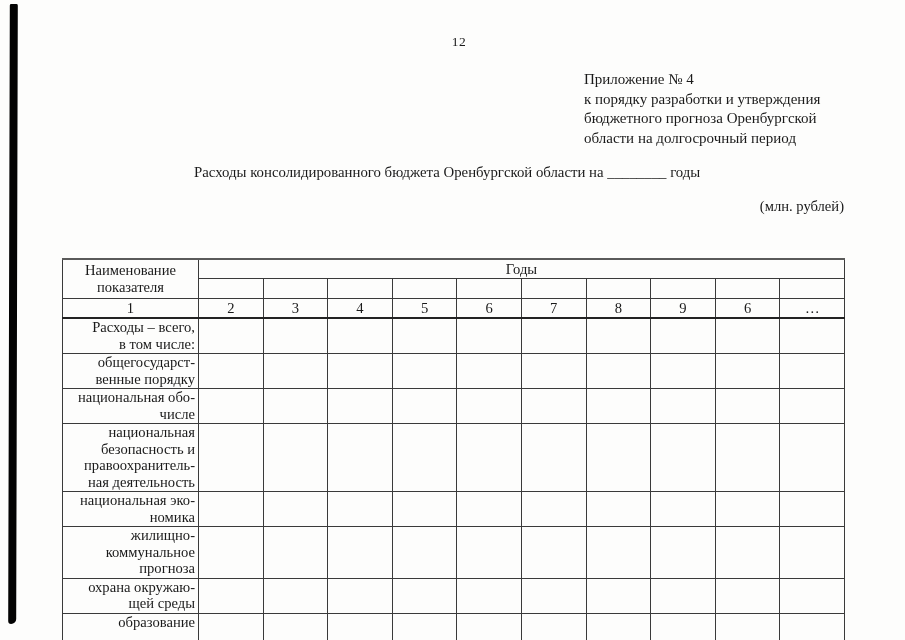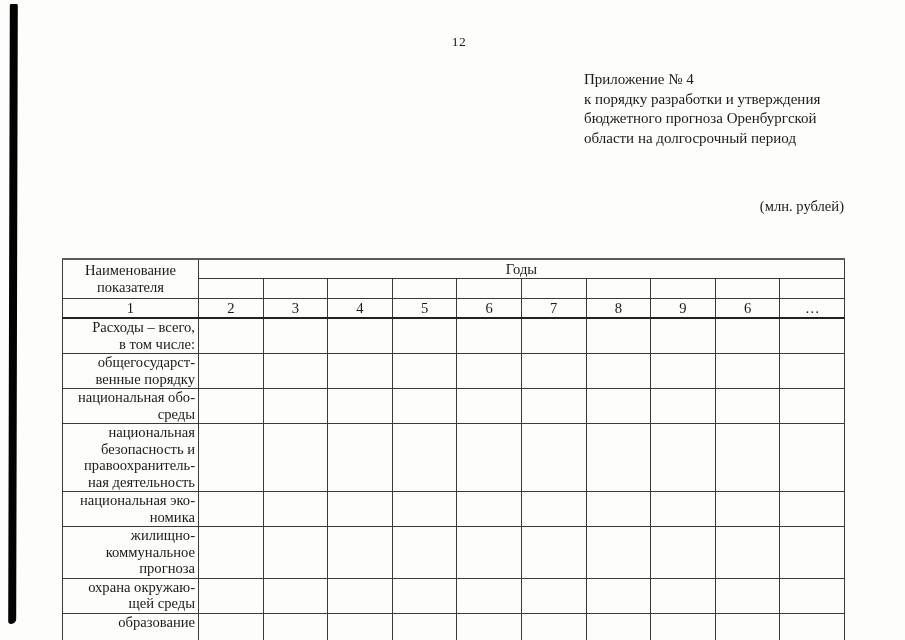--- a/index.html
+++ b/index.html
@@ -81,20 +81,21 @@
 
   <div class="bind-bar"></div>
 
   <div class="pagenum">12</div>
 
   <div class="appendix">Приложение № 4
 к порядку разработки и утверждения
 бюджетного прогноза Оренбургской
 области на долгосрочный период</div>
 
+  <div class="title">Расходы консолидированного бюджета Оренбургской области на ________ годы</div>
 
   <div class="units">(млн. рублей)</div>
 
   <table class="budget">
     <colgroup>
         <col style="width: 136px;">
         <col>
         <col>
         <col>
         <col>
@@ -161,21 +162,21 @@
           <td class="val"></td>
           <td class="val"></td>
           <td class="val"></td>
           <td class="val"></td>
           <td class="val"></td>
           <td class="val"></td>
           <td class="val"></td>
         </tr>
         <tr class="body-r2">
           <td class="lbl">национальная обо-
-среды</td>
+числе</td>
           <td class="val"></td>
           <td class="val"></td>
           <td class="val"></td>
           <td class="val"></td>
           <td class="val"></td>
           <td class="val"></td>
           <td class="val"></td>
           <td class="val"></td>
           <td class="val"></td>
           <td class="val"></td>

